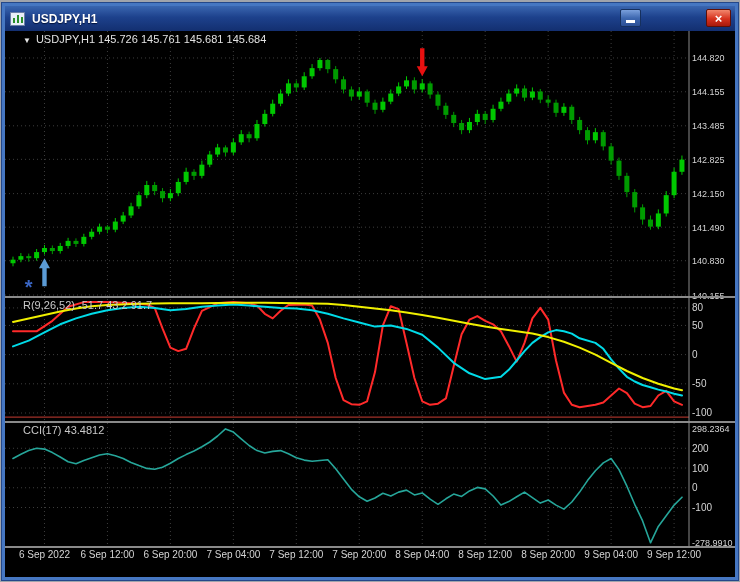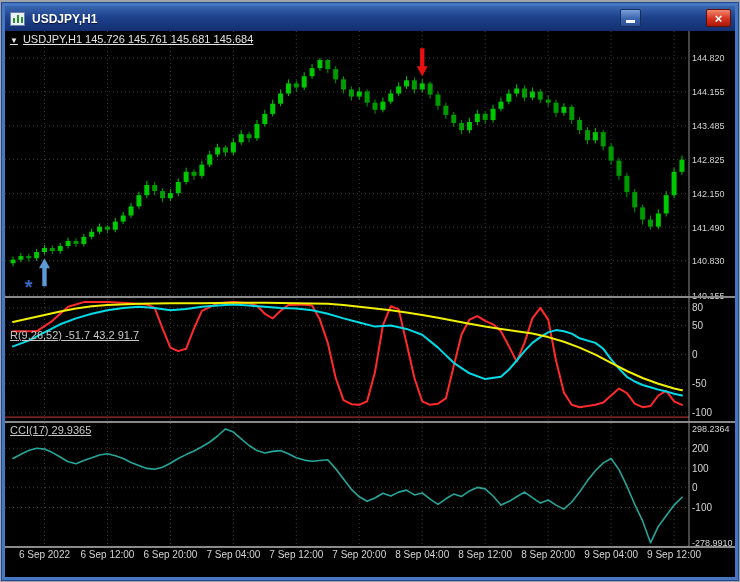--- a/index.html
+++ b/index.html
@@ -34,26 +34,26 @@
     right:4px;width:25px;
     background:linear-gradient(180deg,#f2876d 0%,#d6321e 55%,#a81a0c 100%);
     border:1px solid #5e0f06;
     color:#fff;font-size:13px;font-weight:bold;line-height:15px;
   }
   .client{
     position:absolute;left:0;top:25px;width:730px;height:546px;background:#000;
   }
   svg{font-family:"Liberation Sans", sans-serif;display:block;}
   .overlay{
-    position:absolute;left:5px;pointer-events:none;white-space:nowrap;text-decoration:underline;
+    position:absolute;left:18px;pointer-events:none;white-space:nowrap;
   }
   .info-line{top:2px;font-size:11px;color:#e2e2e2;}
   .collapse{font-size:8px;margin-right:5px;color:#e8e8e8;pointer-events:auto;cursor:pointer;}
   .ind-label{font-size:11px;color:#c9c9c9;}
-  .ind1-label{top:268px;margin-top:30px;}
+  .ind1-label{top:268px;}
   .ind2-label{top:393px;}
 </style>
 </head>
 <body>
 
 <div class="window">
   <div class="titlebar">
     <span class="app-icon">
       <svg width="16" height="16" viewBox="0 0 16 16">
         <rect x="0.5" y="1.5" width="14" height="13" fill="#e9eef7" stroke="#6b7fa6"></rect>
@@ -339,16 +339,16 @@
       <span class="collapse">▼</span><span>USDJPY,H1 145.726 145.761 145.681 145.684</span>
     </div>
 
     <div class="overlay ind-label ind1-label">
       <span>R(9,26,52)</span>
       <span>-51.7 43.2 91.7</span>
     </div>
 
     <div class="overlay ind-label ind2-label">
       <span>CCI(17)</span>
-      <span>29.9365</span>
+      <span>43.4812</span>
     </div>
   </div>
 </div>
 
 </body></html>

